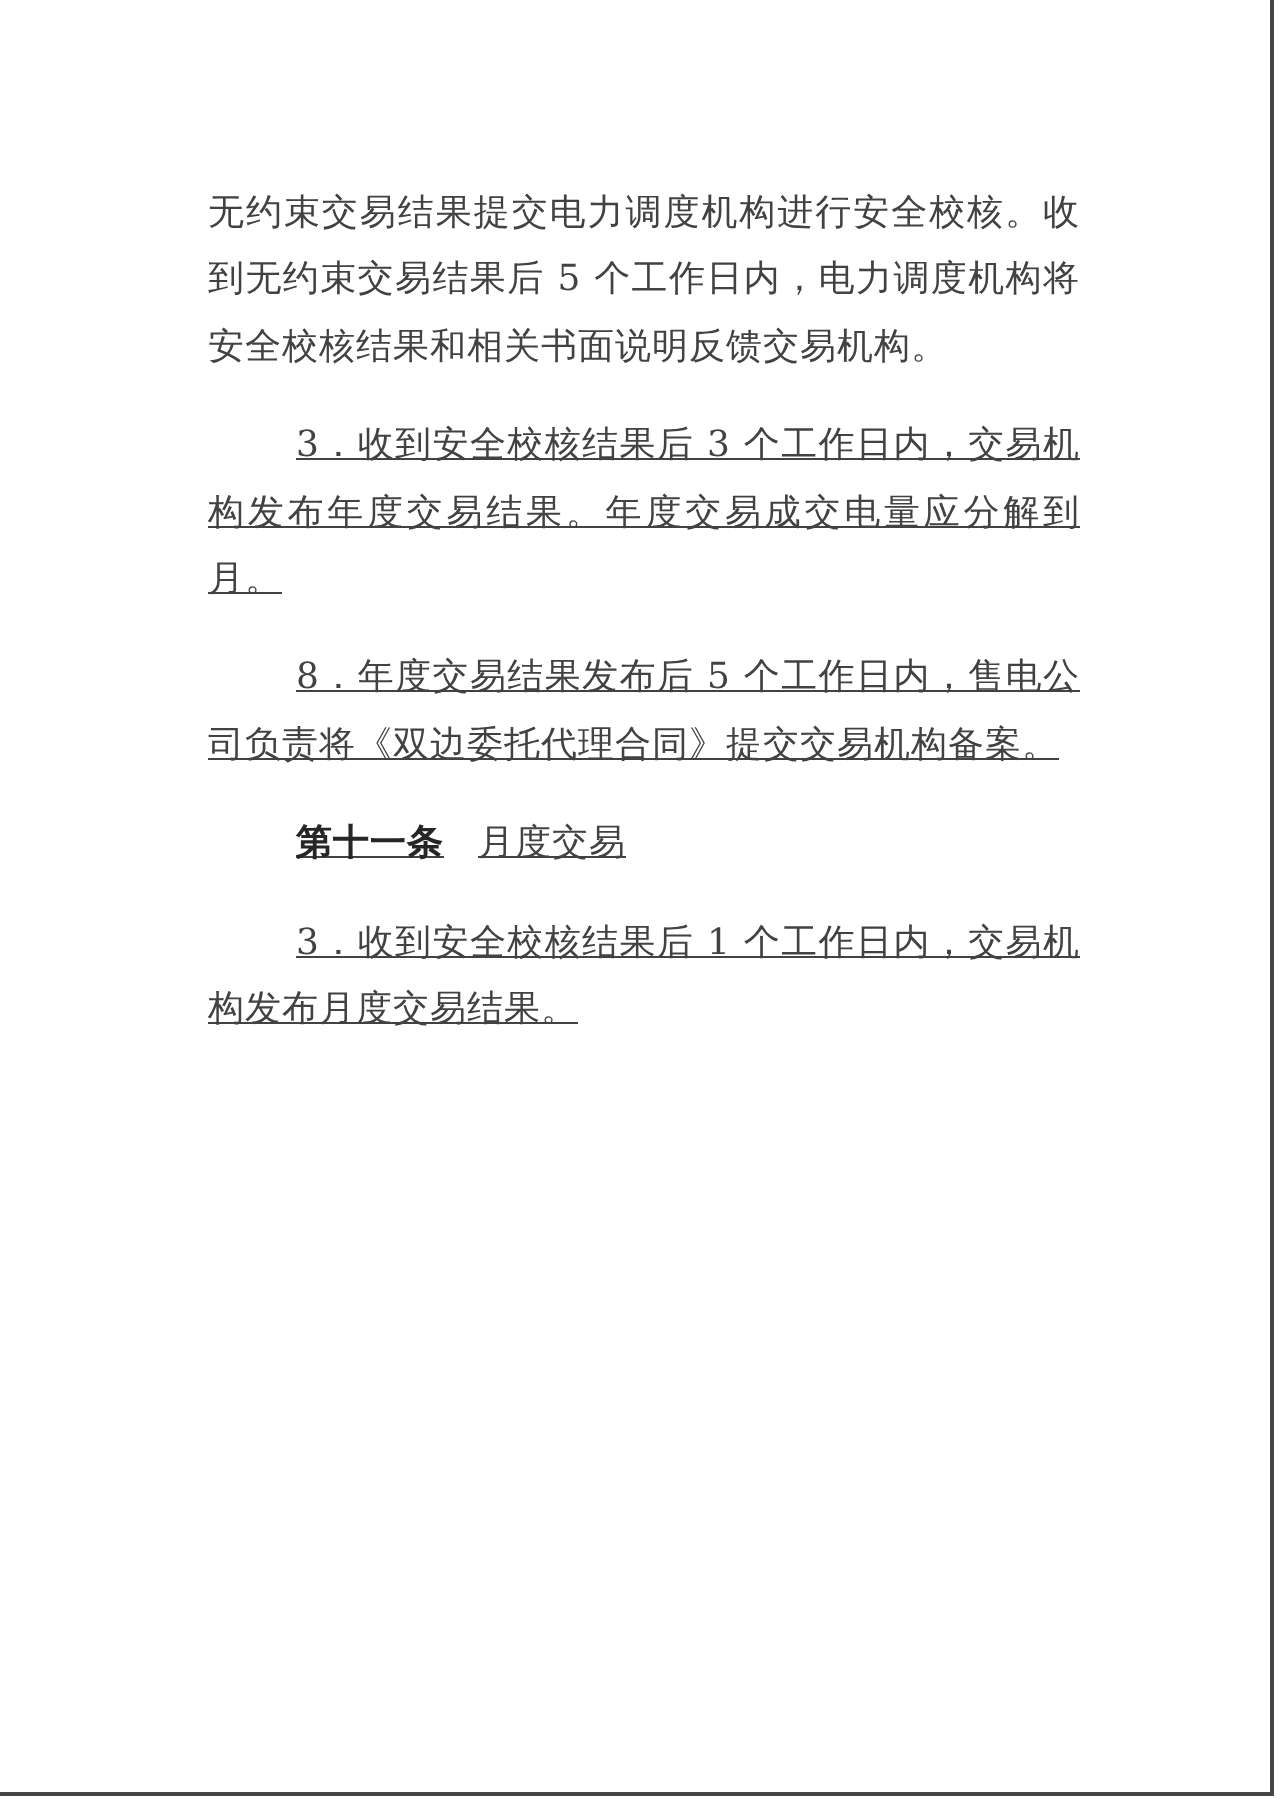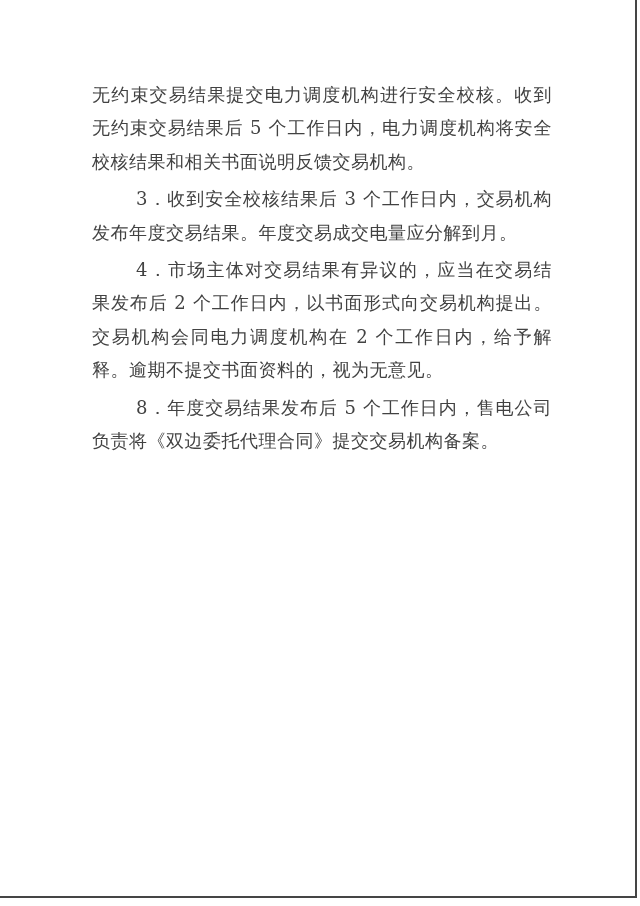--- a/index.html
+++ b/index.html
@@ -36,25 +36,26 @@
     left: 88px;
     top: 74px;
     width: 468px;
     color: #424242;
     font-size: 18px;
     line-height: 33.4px;
     text-align: justify;
     letter-spacing: 0.5px;
   }
   .content p {
-    margin: 4px;
+    margin: 16px;
     padding: 0;
   }
   .para-indent {
     text-indent: 44px;
+    text-decoration: underline;
   }
   .clause-heading-word {
     font-weight: bold;
     color: #262626;
     margin-right: 17px;
   }
   .clause-heading-title {
     color: #424242;
   }
 </style>
@@ -62,26 +63,29 @@
 <body>
 
 <div class="page">
 
   <div class="content">
 
     <p>无约束交易结果提交电力调度机构进行安全校核。收到无约束交易结果后 5 个工作日内，电力调度机构将安全校核结果和相关书面说明反馈交易机构。</p>
 
     <p class="para-indent">3．收到安全校核结果后 3 个工作日内，交易机构发布年度交易结果。年度交易成交电量应分解到月。</p>
 
-    <p class="para-indent">4．市场主体对交易结果有异议的，应当在交易结果发布后 2 个工作日内，以书面形式向交易机构提出。交易机构会同电力调度机构在 2 个工作日内，给予解释。逾期不提交书面资料的，视为无意见。</p>
 
     <p class="para-indent">8．年度交易结果发布后 5 个工作日内，售电公司负责将《双边委托代理合同》提交交易机构备案。</p>
 
+    <p class="para-indent">
+      <span class="clause-heading-word">第十一条</span><span class="clause-heading-title">月度交易</span>
+    </p>
 
 
 
+    <p class="para-indent">3．收到安全校核结果后 1 个工作日内，交易机构发布月度交易结果。</p>
 
   </div>
 
   <div class="page-edge-right"></div>
   <div class="page-edge-bottom"></div>
 
 </div>
 
 </body></html>

